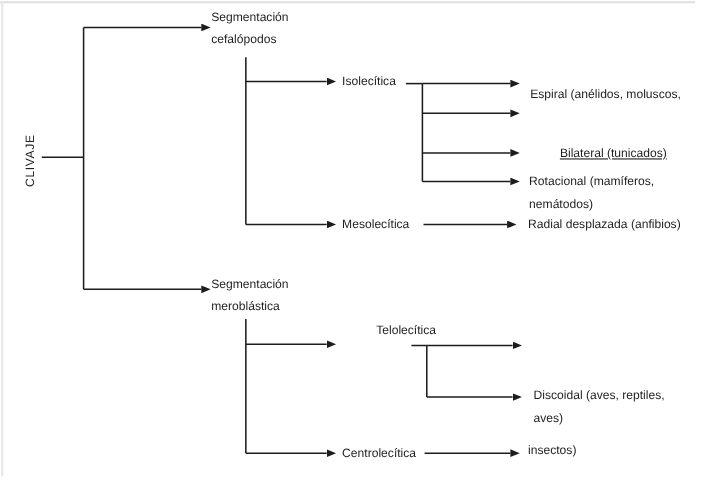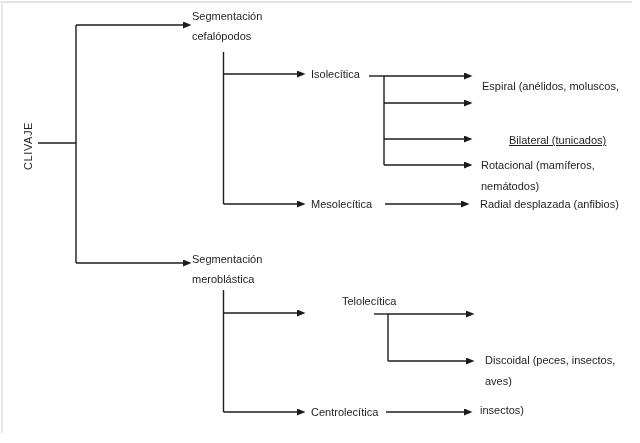--- a/index.html
+++ b/index.html
@@ -135,21 +135,21 @@
     <span>nemátodos)</span>
   </div>
 
   <div class="lbl" style="left:480px; top:194px;">
     <span>Radial desplazada (anfibios)</span>
   </div>
 
   <div class="lbl" style="left:482px; top:301px;">
   </div>
   <div class="lbl" style="left:485px; top:350px;">
-    <span>Discoidal (peces, insectos,</span>
+    <span>Discoidal (aves, reptiles,</span>
     <span>aves)</span>
   </div>
 
   <div class="lbl" style="left:480px; top:400px;">
     <span>insectos)</span>
   </div>
 
 </div>
 
 </body></html>

